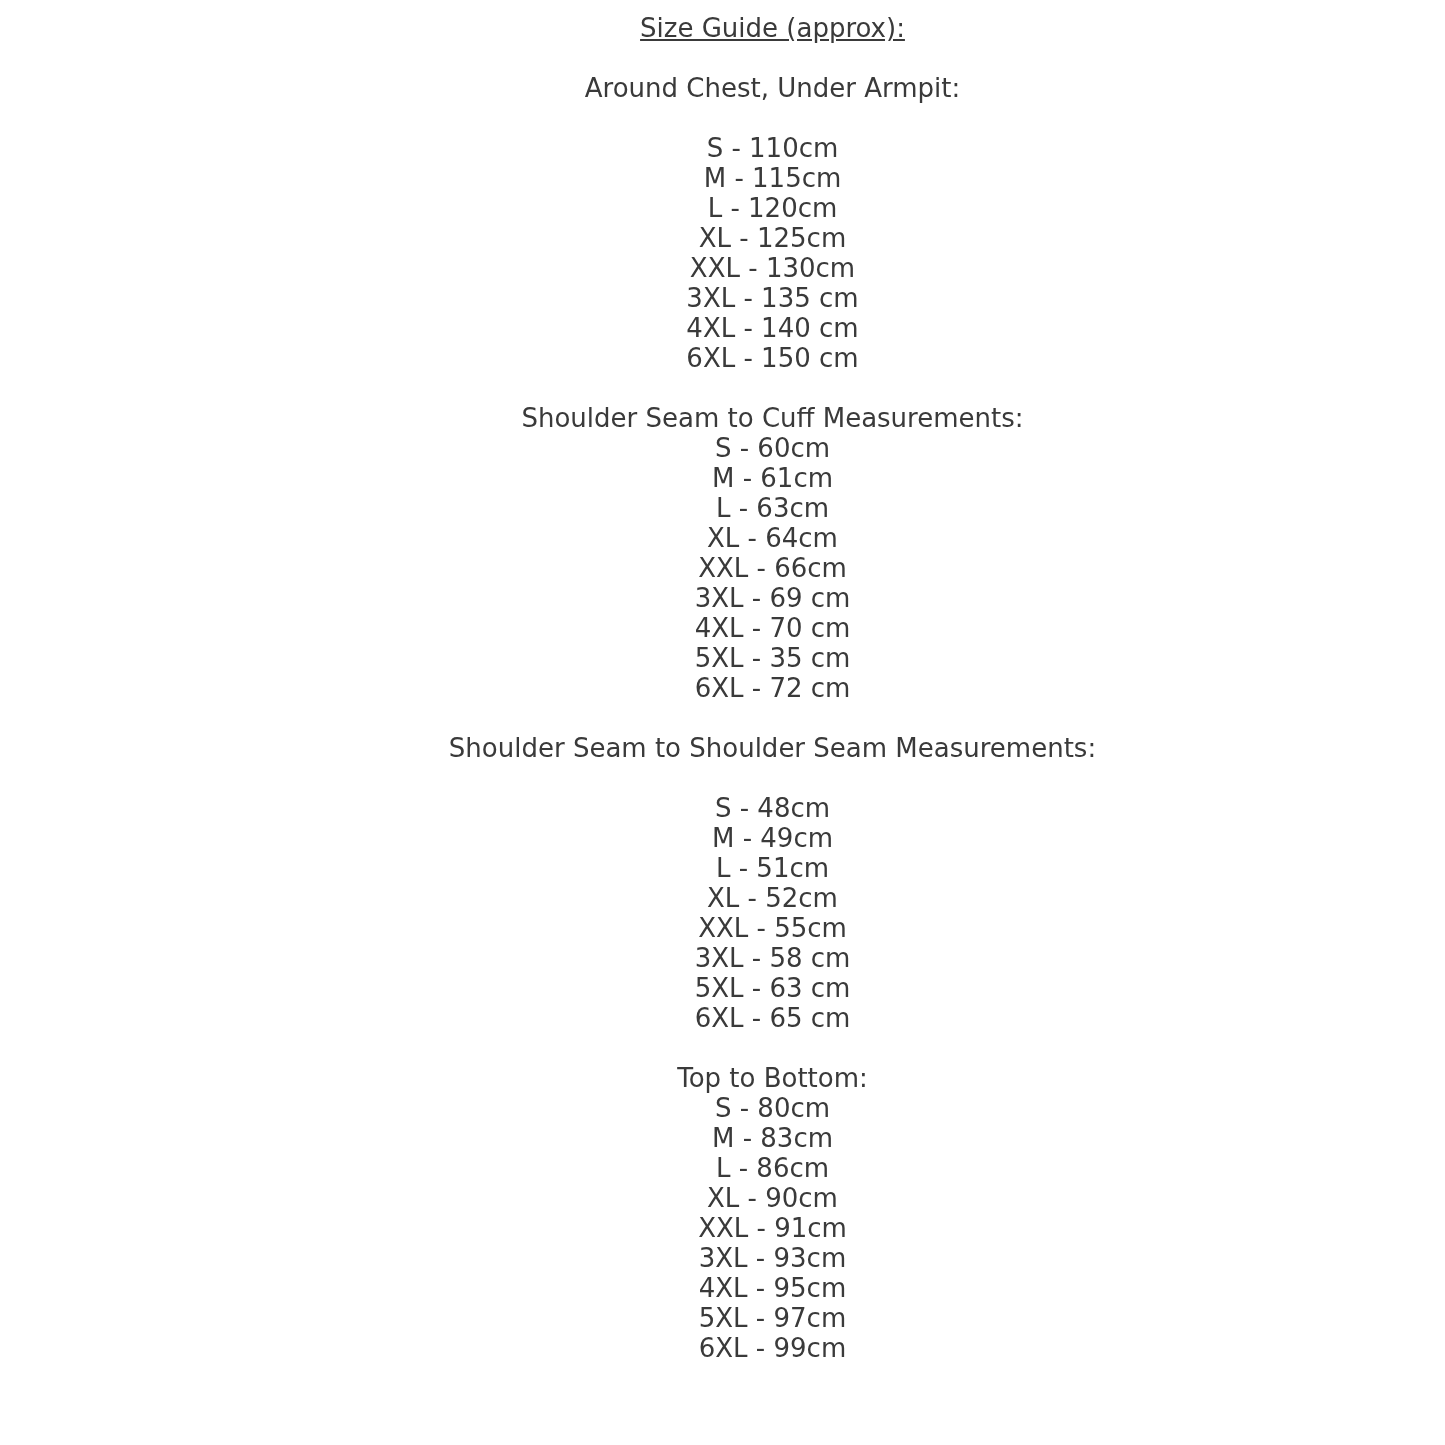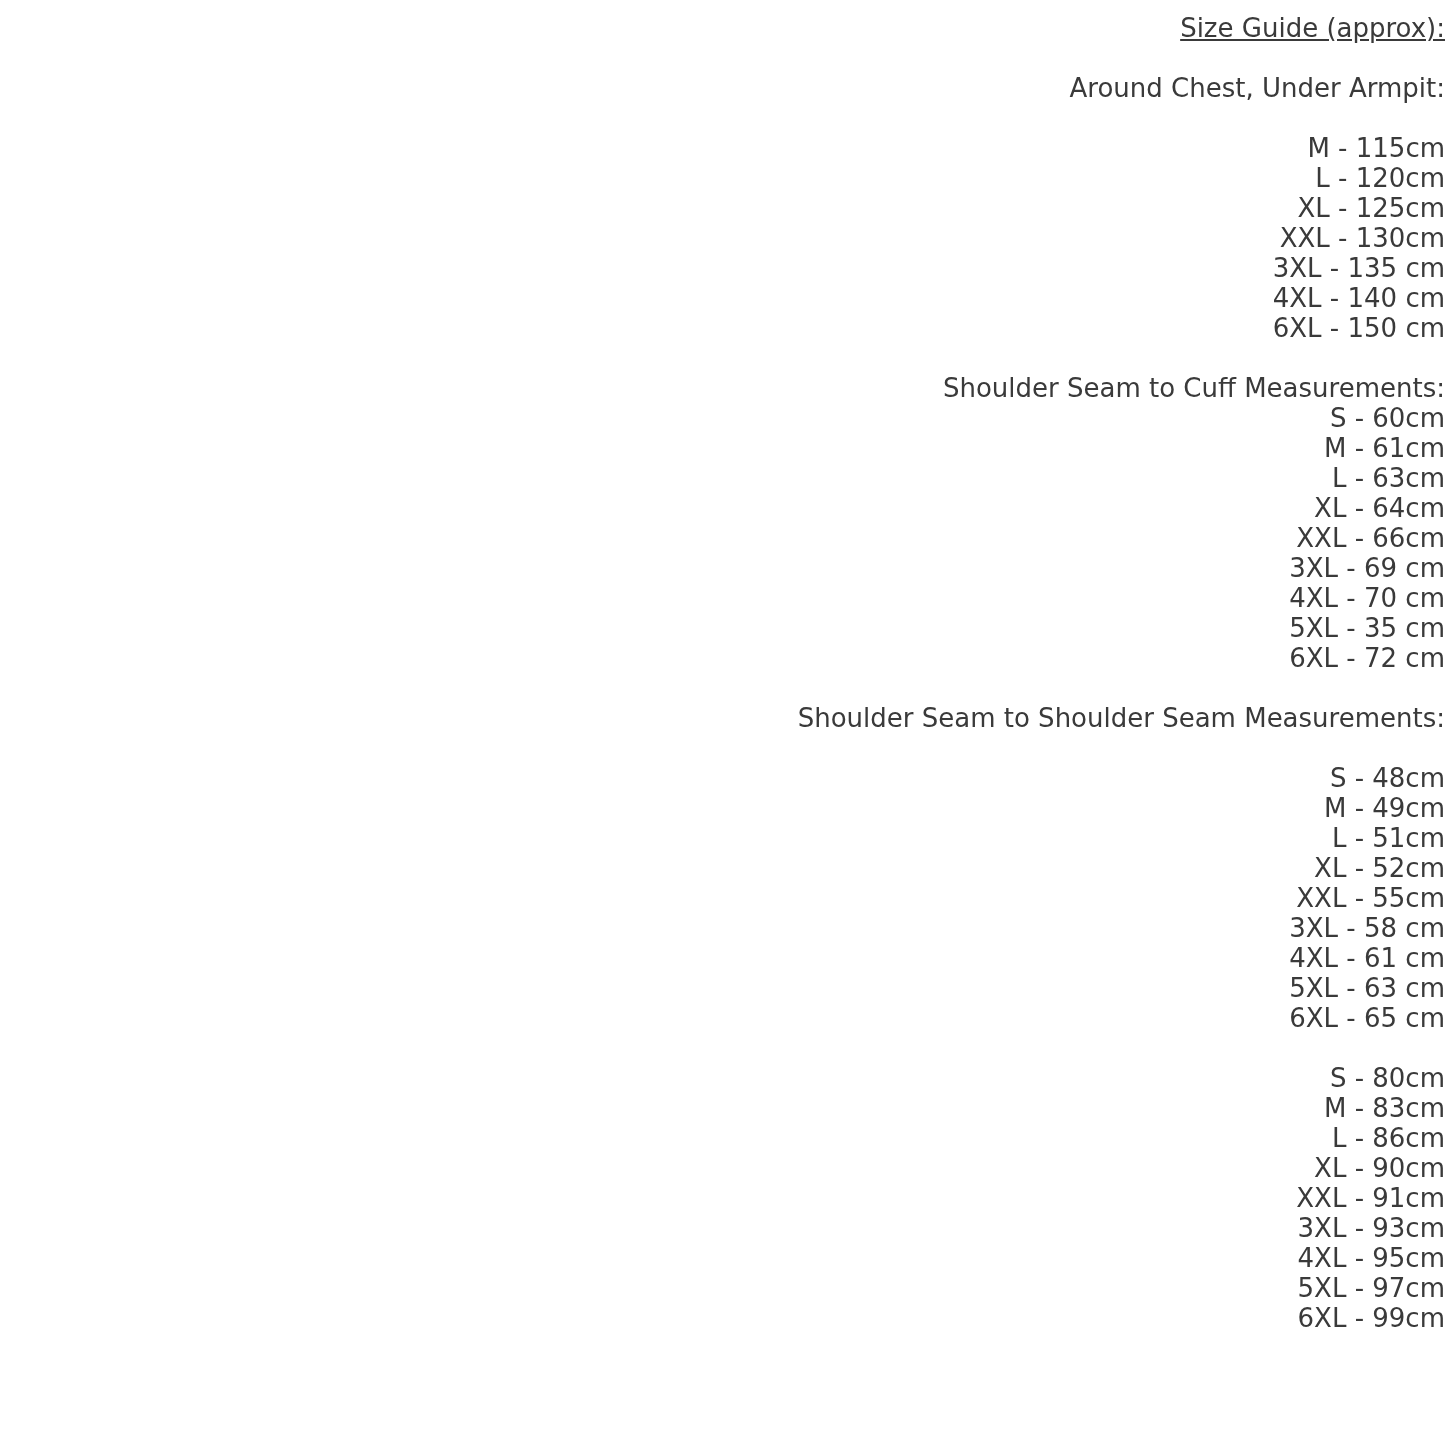--- a/index.html
+++ b/index.html
@@ -12,21 +12,21 @@
     background: #ffffff;
     font-family: "DejaVu Sans", "Liberation Sans", sans-serif;
     overflow: hidden;
   }
   .page {
     box-sizing: border-box;
     width: 1445px;
     height: 1445px;
     padding-top: 13px;
     padding-left: 100px;
-    text-align: right;
+    text-align: center;
     font-size: 26px;
     line-height: 30px;
     color: #3a3a3a;
   }
   .line {
     height: 30px;
     white-space: pre;
   }
   .page-title {
     margin: 0;
@@ -40,20 +40,21 @@
 </style>
 </head>
 <body style="background: rgb(255, 255, 255);">
 
 <div class="page" style="color: rgb(58, 58, 58);">
   <h1 class="line page-title">Size Guide (approx):</h1>
   <div id="sections">
       <div class="line spacer"></div>
       <div class="line section-header">Around Chest, Under Armpit:</div>
       <div class="line spacer"></div>
+      <div class="line size-row">S - 110cm</div>
       <div class="line size-row">M - 115cm</div>
       <div class="line size-row">L - 120cm</div>
       <div class="line size-row">XL - 125cm</div>
       <div class="line size-row">XXL - 130cm</div>
       <div class="line size-row">3XL - 135 cm</div>
       <div class="line size-row">4XL - 140 cm</div>
       <div class="line size-row">6XL - 150 cm</div>
       <div class="line spacer"></div>
       <div class="line section-header">Shoulder Seam to Cuff Measurements:</div>
       <div class="line size-row">S - 60cm</div>
@@ -67,24 +68,24 @@
       <div class="line size-row">6XL - 72 cm</div>
       <div class="line spacer"></div>
       <div class="line section-header">Shoulder Seam to Shoulder Seam Measurements:</div>
       <div class="line spacer"></div>
       <div class="line size-row">S - 48cm</div>
       <div class="line size-row">M - 49cm</div>
       <div class="line size-row">L - 51cm</div>
       <div class="line size-row">XL - 52cm</div>
       <div class="line size-row">XXL - 55cm</div>
       <div class="line size-row">3XL - 58 cm</div>
-      <div class="line size-row">4XL - 61 cm</div>
       <div class="line size-row">5XL - 63 cm</div>
       <div class="line size-row">6XL - 65 cm</div>
       <div class="line spacer"></div>
+      <div class="line section-header">Top to Bottom:</div>
       <div class="line size-row">S - 80cm</div>
       <div class="line size-row">M - 83cm</div>
       <div class="line size-row">L - 86cm</div>
       <div class="line size-row">XL - 90cm</div>
       <div class="line size-row">XXL - 91cm</div>
       <div class="line size-row">3XL - 93cm</div>
       <div class="line size-row">4XL - 95cm</div>
       <div class="line size-row">5XL - 97cm</div>
       <div class="line size-row">6XL - 99cm</div>
     </div>

